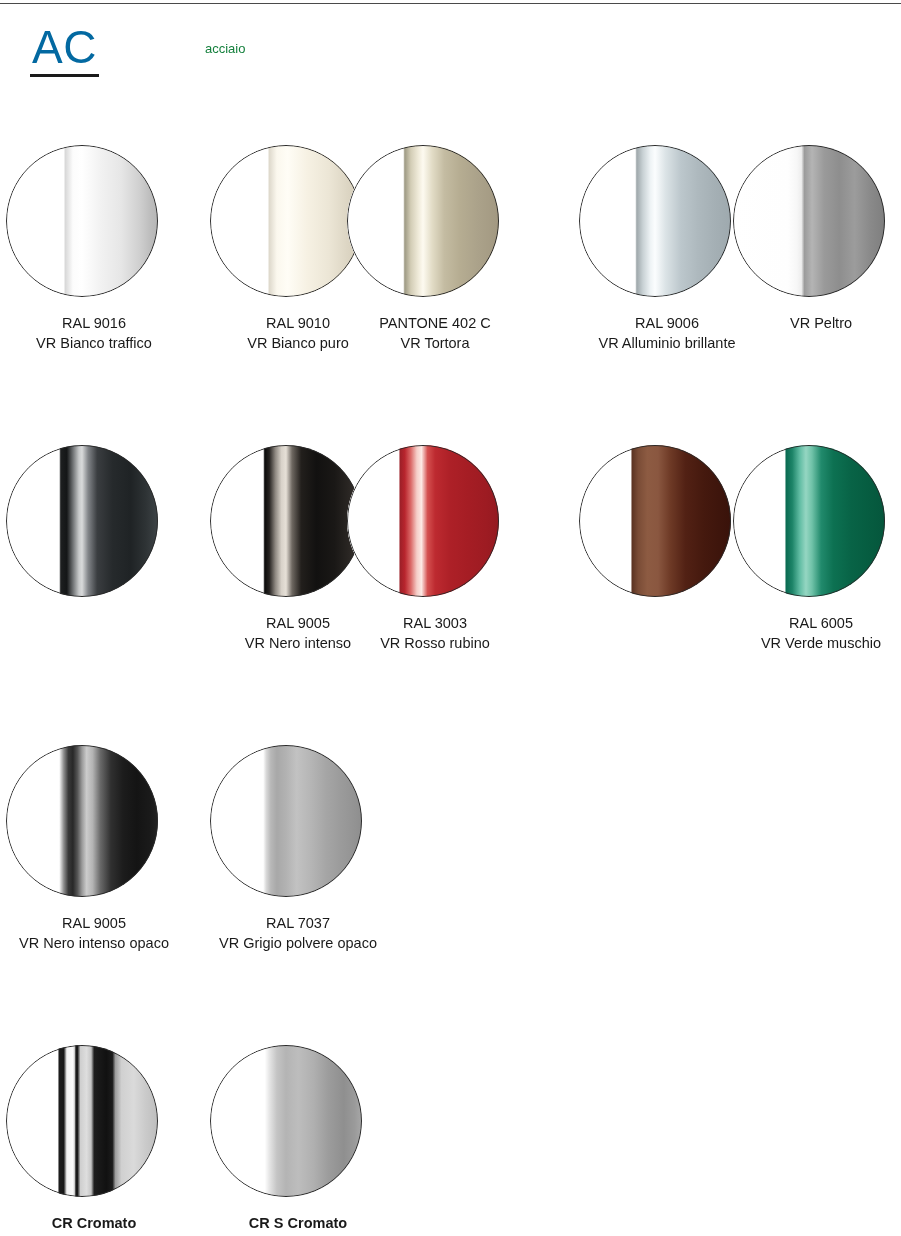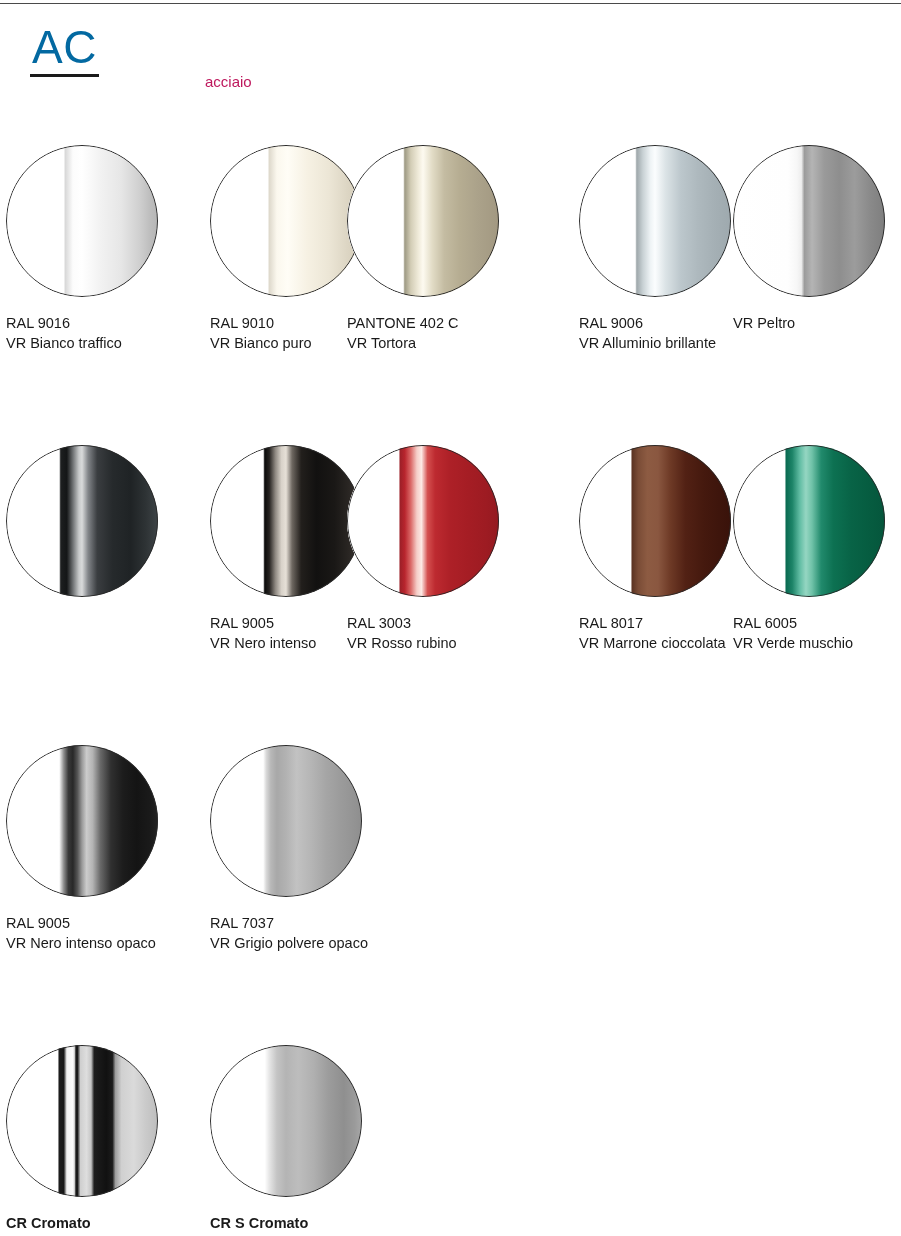--- a/index.html
+++ b/index.html
@@ -45,24 +45,23 @@
     line-height: 50px;
     color: #0369a1;
     border-bottom: 3px solid #1a1a1a;
     padding: 0 2px 2px 2px;
     display: inline-block;
   }
   .code-desc {
     position: absolute;
     left: 205px;
     top: 17px;
-    font-size: 15px;
+    font-size: 13px;
     line-height: 20px;
-    color: #be185d;
-    margin-top: 33px;
+    color: #15803d;
   }
 
   
   .grid {
     position: absolute;
     top: 145px;
     left: 0;
     width: 901px;
   }
   .row {
@@ -105,20 +104,21 @@
     pointer-events: none;
   }
 
   
   .label {
     margin-top: 16px;
     font-size: 14.5px;
     line-height: 20px;
     color: #1a1a1a;
     white-space: nowrap;
+    text-align: center;
   }
   .label .ln { display: block; }
 </style>
 </head>
 <body style="background: rgb(255, 255, 255); color: rgb(26, 26, 26);">
 
 <div class="top-rule" style="background: rgb(74, 74, 74);"></div>
 
 <div class="header">
   <div class="code-badge">AC</div>
@@ -204,24 +204,20 @@
       <div class="label">
         <span class="ln">RAL 3003</span>
         <span class="ln">VR Rosso rubino</span>
       </div>
     </div>
     <div class="cell c3">
       <div class="swatch">
         <div class="fill" style="background: linear-gradient(90deg, rgb(255, 255, 255) 0%, rgb(255, 255, 255) 34%, rgb(92, 52, 35) 35%, rgb(122, 76, 54) 39%, rgb(141, 91, 66) 45%, rgb(138, 87, 64) 52%, rgb(110, 58, 38) 60%, rgb(82, 33, 20) 70%, rgb(69, 25, 14) 82%, rgb(62, 21, 12) 92%, rgb(57, 18, 10) 100%);"></div>
         <div class="ring"></div>
       </div>
-      <div class="label">
-        <span class="ln">RAL 8017</span>
-        <span class="ln">VR Marrone cioccolata</span>
-      </div>
     </div>
     <div class="cell c4">
       <div class="swatch">
         <div class="fill" style="background: linear-gradient(90deg, rgb(255, 255, 255) 0%, rgb(255, 255, 255) 34%, rgb(10, 107, 82) 35%, rgb(29, 132, 104) 39%, rgb(98, 189, 164) 44%, rgb(149, 214, 194) 48%, rgb(111, 194, 168) 52%, rgb(33, 138, 108) 58%, rgb(13, 113, 82) 66%, rgb(8, 99, 70) 78%, rgb(6, 92, 64) 90%, rgb(5, 86, 60) 100%);"></div>
         <div class="ring"></div>
       </div>
       <div class="label">
         <span class="ln">RAL 6005</span>
         <span class="ln">VR Verde muschio</span>
       </div>

